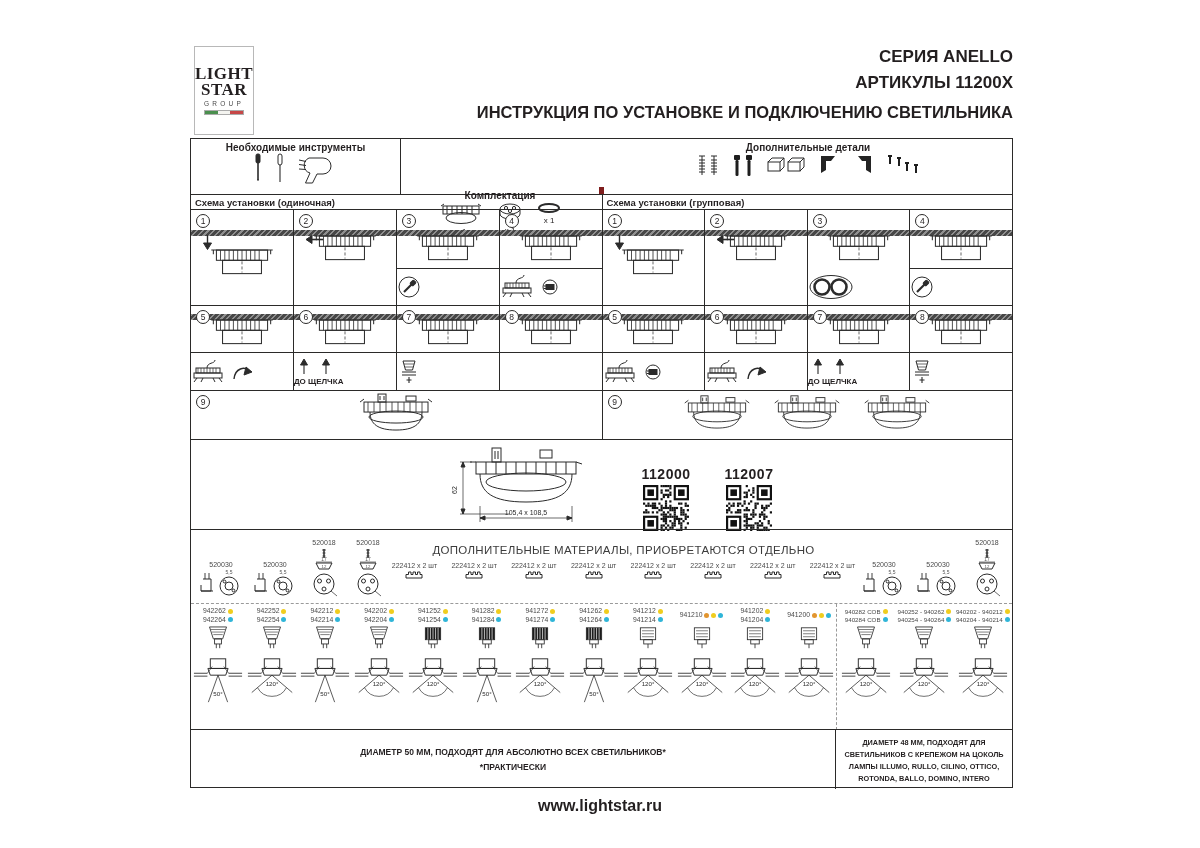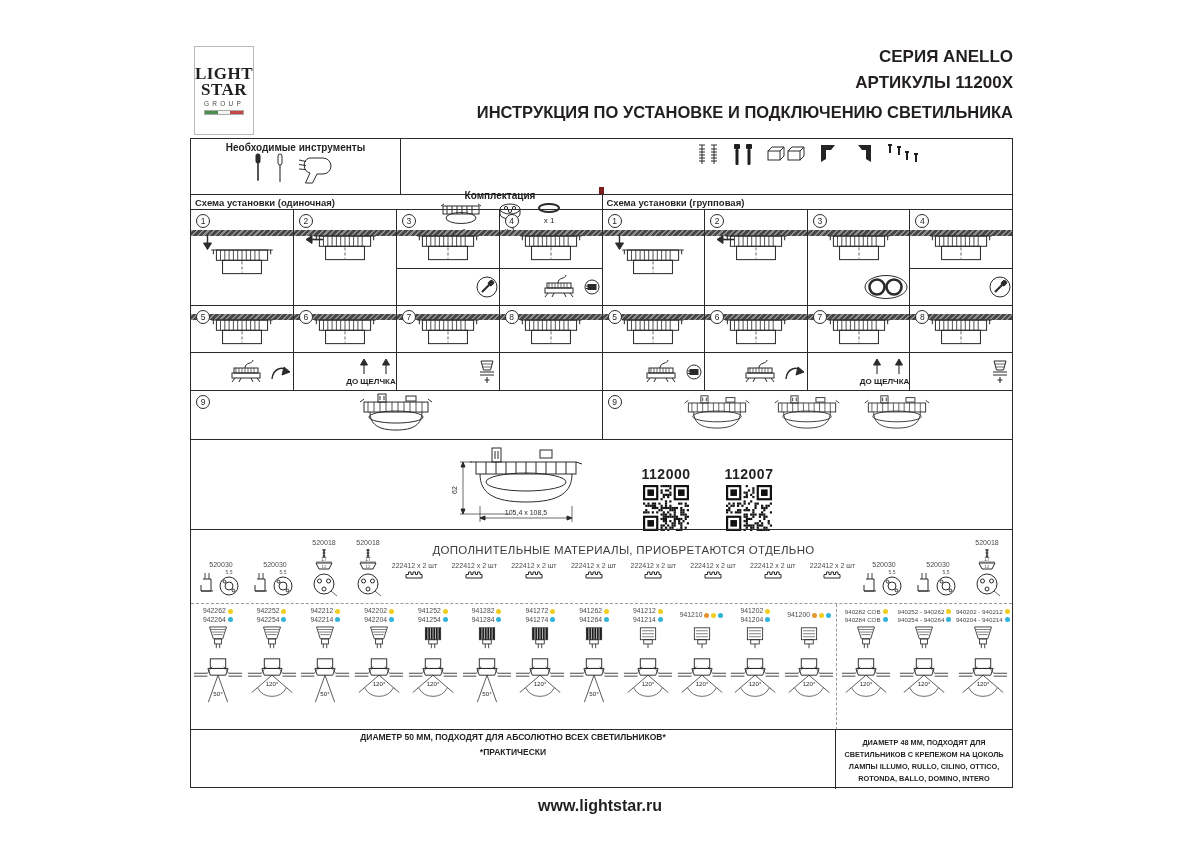--- a/index.html
+++ b/index.html
@@ -37,21 +37,21 @@
   .step-cell { position:relative; flex:1; overflow:hidden; }
   .step-cell + .step-cell { border-left:1px solid #2b2a29; }
   .step-num { position:absolute; top:4px; left:5px; width:14px; height:14px; border:1px solid #2b2a29; border-radius:50%;
               font-size:8.5px; display:flex; align-items:center; justify-content:center; z-index:3; background:#fff; }
   .ceil { position:absolute; left:0; right:0; height:6px;
           background:repeating-linear-gradient(135deg,#8f8f8f 0 1.5px,#474747 1.5px 4px); }
   .sa .ceil { top:20px; } .sb .ceil { top:8px; }
   .fx-wrap { position:absolute; left:0; right:0; text-align:center; }
   .sa .fx-wrap { top:23px; } .sb .fx-wrap { top:11px; }
   .sa .fx-low { top:37px; }
-  .extras { position:absolute; left:0; right:0; bottom:0; display:flex; flex-direction:column; align-items:flex-end; justify-content:center; gap:2px; }
+  .extras { position:absolute; left:0; right:0; bottom:0; display:flex; flex-direction:column; align-items:flex-start; justify-content:center; gap:2px; }
   .sa .extras { top:58px; } .sb .extras { top:46px; }
   .extras.divline { border-top:1px solid #2b2a29; }
   .extras-row { display:flex; align-items:center; gap:6px; }
   .side-ic { position:absolute; top:24px; left:10px; z-index:2; }
   .step-caption { font-weight:bold; font-size:8px; }
   .s9 { position:relative; height:49px; border-top:1px solid #2b2a29; display:flex; align-items:center; justify-content:center; gap:4px; }
 
   .row-info { height:90px; border-top:1px solid #2b2a29; display:flex; align-items:center; justify-content:center; gap:34px; }
   .art-block { display:flex; flex-direction:column; align-items:center; gap:3px; }
   .art-code { font-weight:bold; font-size:14px; letter-spacing:0.5px;margin-top:27px; }
@@ -70,21 +70,21 @@
   .mods-left { flex:1; display:flex; }
   .mods-right { width:176px; border-left:1px dashed #9a9a9a; display:flex; }
   .mod-col { flex:1; display:flex; flex-direction:column; align-items:center; padding-top:3px; }
   .mlab { font-size:6.8px; color:#4a4a4a; line-height:1.25; display:flex; align-items:center; justify-content:flex-end; }
   .mods-right .mlab { font-size:6.2px; }
   .mlab-wrap { height:17px; display:flex; flex-direction:column; justify-content:center; }
   .dot { display:inline-block; width:5px; height:5px; border-radius:50%; margin-left:2px; flex:0 0 auto; }
 
   .notes-row { position:absolute; bottom:0; left:0; right:0; height:60px; display:flex; }
   .note-left { flex:1; border-top:1px solid #2b2a29; border-right:1px solid #2b2a29; text-align:center;
-               font-weight:bold; font-size:8.5px; line-height:1.8; }
+               font-weight:bold; font-size:8.5px; padding-top:15px; line-height:1.8; }
   .note-right { width:176px; border-top:1px solid #2b2a29; text-align:center; font-weight:bold; font-size:7.3px;
                 padding:7px 5px 0 5px; line-height:1.65; }
 
   .footer { position:absolute; left:0; right:0; top:797px; text-align:center; font-weight:bold; font-size:16px; }
 
   svg { display:block; }
   .ic { display:inline-block; }
 </style>
 </head>
 <body>
@@ -165,20 +165,21 @@
             <span class="ic">
               <svg width="26" height="14" viewBox="0 0 26 14" stroke="#2b2b2b" fill="none">
                 <ellipse cx="13" cy="7" rx="10" ry="4" stroke-width="2"></ellipse>
                 </svg>
               </span>
             <span>x 1</span>
             </span>
         </div>
       </div>
       <div class="cell-top c-parts">
+        <div class="ct-hd">Дополнительные детали</div>
         <div class="ct-icons">
           <span class="ic">
             <svg width="24" height="26" viewBox="0 0 24 26" stroke="#2b2b2b" fill="none">
               <path d="M3 3 h6 M6 3 v3"></path>
                 <path d="M3 7 h6 M3 10 h6 M3 13 h6 M3 16 h6 M3 19 h6 M6 6 v16"></path>
               <path d="M15 3 h6 M18 3 v3"></path>
                 <path d="M15 7 h6 M15 10 h6 M15 13 h6 M15 16 h6 M15 19 h6 M18 6 v16"></path>
               </svg>
             </span>
           <span class="ic">

